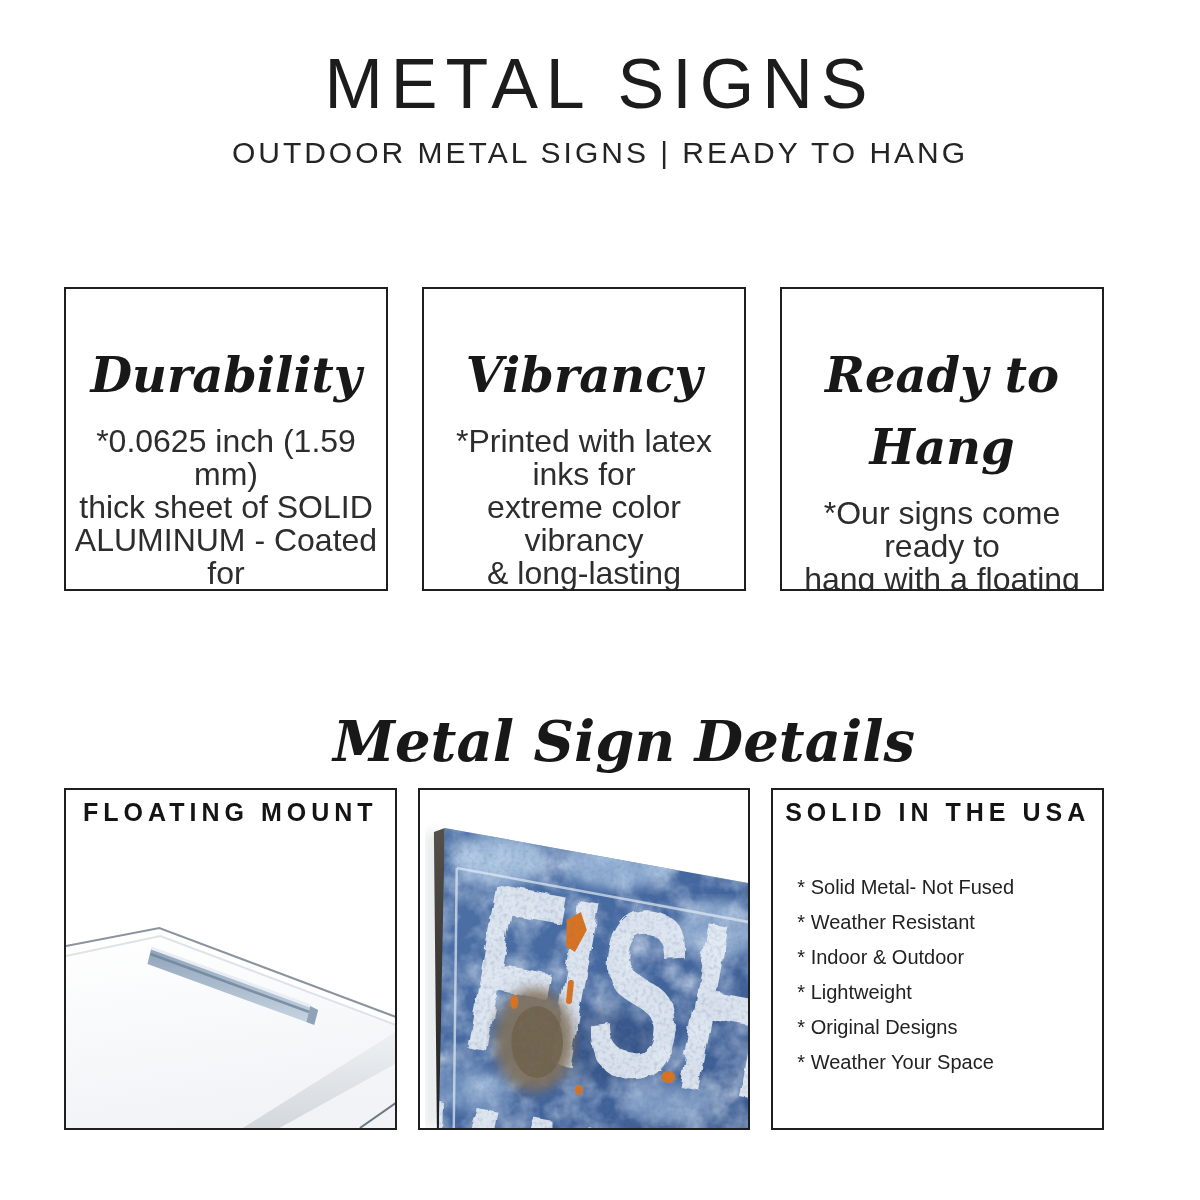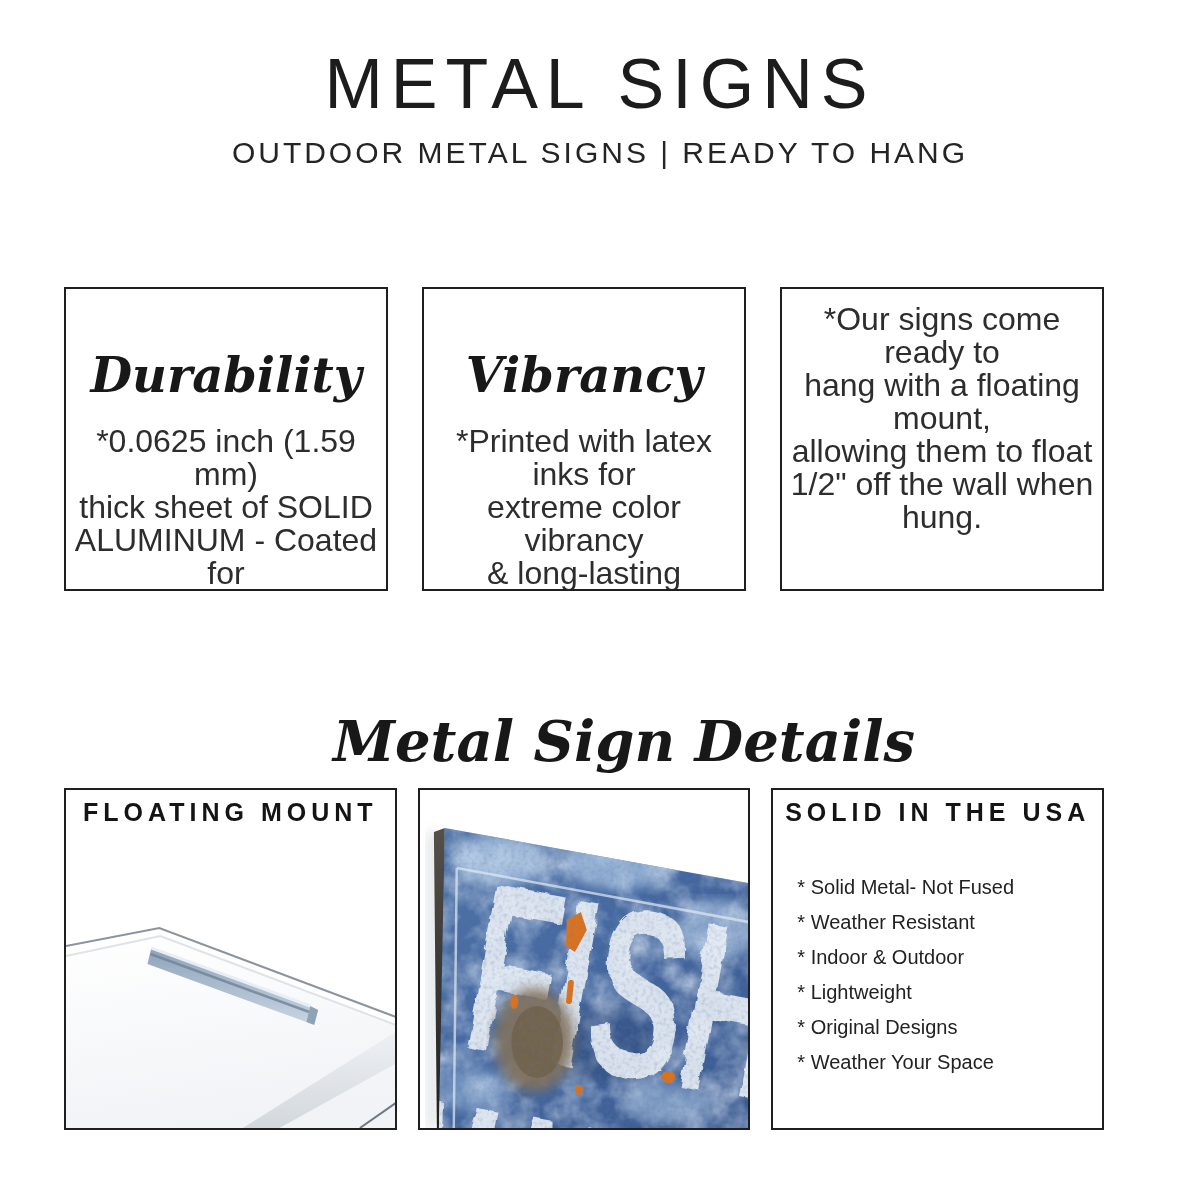--- a/index.html
+++ b/index.html
@@ -49,20 +49,21 @@
       <div class="script card-script-title">Vibrancy</div>
       <div class="card-body">*Printed with latex inks for
 extreme color vibrancy
 &amp; long-lasting durability to
 prevent fading from direct
 sunlight. Our designs look
 rustic but have a SMOOTH,
 easy-to-clean surface.</div>
     </div>
     <div class="card">
+      <div class="script card-script-title">Ready to Hang</div>
       <div class="card-body">*Our signs come ready to
 hang with a floating mount,
 allowing them to float
 1/2" off the wall when hung.</div>
     </div>
   </section>
 
   <div class="script section-heading details-heading">Metal Sign Details</div>
 
   <section class="row row-details">

